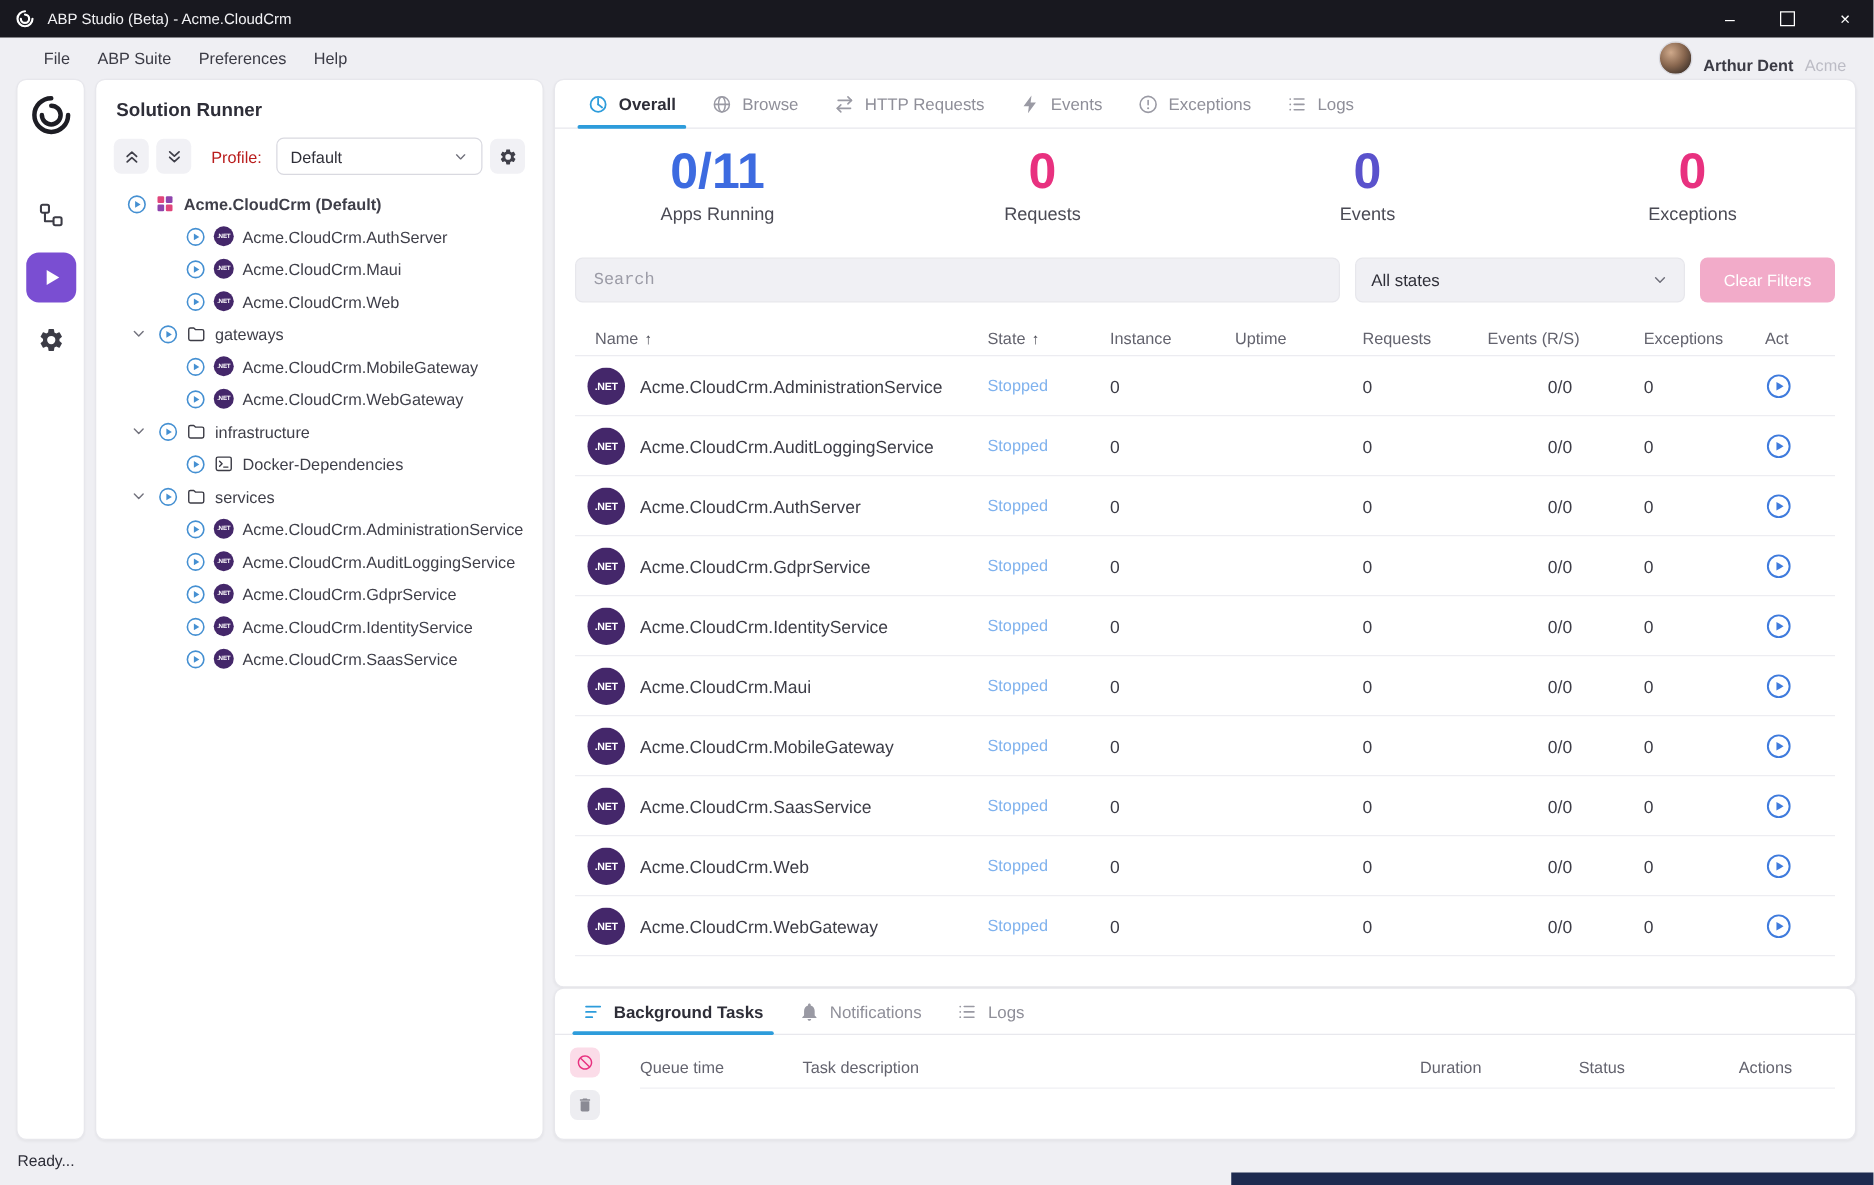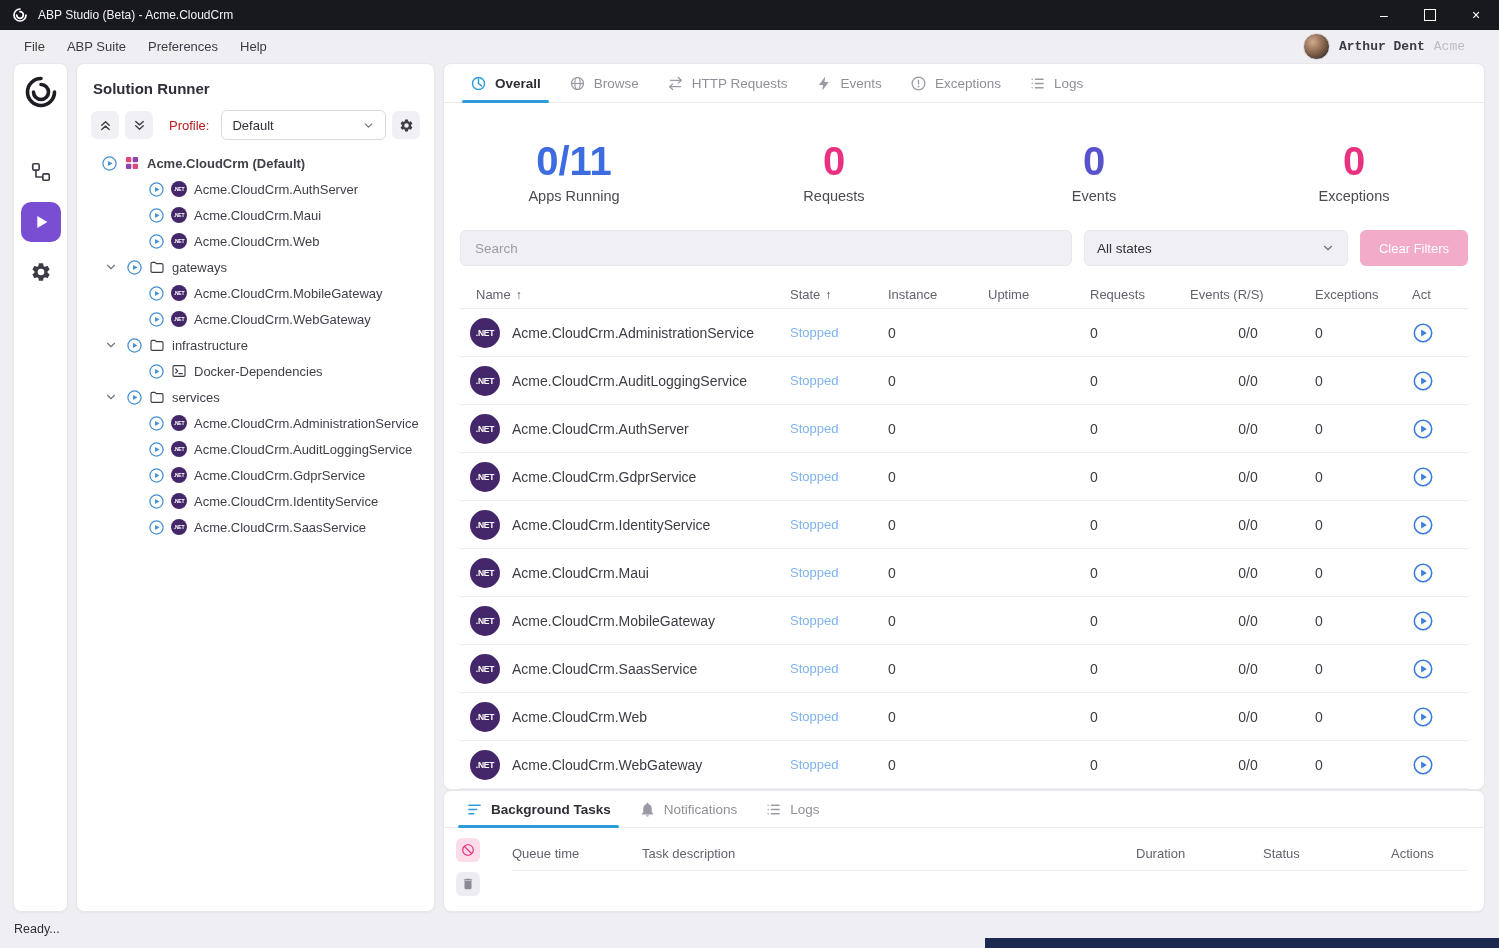--- a/index.html
+++ b/index.html
@@ -9,23 +9,23 @@
   
   .titlebar{position:absolute;top:0;left:0;right:0;height:30px;background:#18181f;display:flex;align-items:center;color:#f2f2f5;}
   .titlebar .logo{width:16px;height:16px;margin-left:12px;color:#fff;}
   .titlebar .logo svg{width:16px;height:16px;display:block;}
   .titlebar-title{margin-left:10px;font-size:12px;}
   .win-controls{margin-left:auto;display:flex;height:100%;}
   .win-btn{width:46px;height:100%;display:flex;align-items:center;justify-content:center;font-size:14px;color:#fff;}
   .maxi{width:10px;height:10px;border:1px solid #fff;display:inline-block;}
 
   
-  .menubar{position:absolute;top:30px;left:0;right:16px;height:33px;display:flex;align-items:center;padding-left:13px;}
+  .menubar{position:absolute;top:30px;left:0;right:4px;height:33px;display:flex;align-items:center;padding-left:24px;}
   .menu-item{padding:0 11px;font-size:13px;color:#3b3b45;cursor:default;}
-  .menubar-right{margin-left:auto;display:flex;align-items:center;gap:9px;margin-right:18px;font-family:Liberation Mono, monospace;}
+  .menubar-right{margin-left:auto;display:flex;align-items:flex-end;gap:9px;margin-right:18px;}
   .avatar{width:25px;height:25px;border-radius:50%;background:radial-gradient(circle at 35% 32%,#cfa98b 0%,#8a6850 45%,#4a3a30 78%,#2c241e 100%);border:1px solid #d8d8de;}
   .user-name{font-size:13px;color:#3b3b45;font-weight:700;}
   .org-name{font-size:13px;color:#bcbcc5;}
 
   
   .card{background:#fff;border:1px solid #e7e7ec;border-radius:8px;box-shadow:0 1px 2px rgba(20,20,30,.04);}
 
   
   .activitybar{position:absolute;left:13px;top:63px;width:53px;bottom:36px;display:flex;flex-direction:column;align-items:center;}
   .abp-logo{margin-top:10px;width:36px;height:36px;color:#1d1d24;}
@@ -61,27 +61,27 @@
 
   
   .main-panel{position:absolute;left:443px;top:63px;width:1040px;height:725px;}
   .main-tabs{height:38px;border-bottom:1px solid #e8e8ed;display:flex;align-items:stretch;padding-left:12px;}
   .tab{display:flex;align-items:center;gap:8px;padding:0 14px;font-size:13.5px;color:#8f8f99;position:relative;}
   .tab svg{width:17px;height:17px;display:block;}
   .tab .t-icon{color:#9a9aa4;display:flex;}
   .tab.active{color:#2e2e38;font-weight:700;}
   .tab.active .t-icon{color:#2d9cdb;}
   .tab.active::after{content:"";position:absolute;left:6px;right:6px;bottom:-1px;height:3px;background:#2d9cdb;border-radius:2px;}
-  .stats-row{display:flex;margin-top:36px;}
+  .stats-row{display:flex;margin-top:12px;}
   .stat{flex:1;text-align:center;}
   .stat-value{font-size:40px;font-weight:700;line-height:44px;}
   .stat-label{font-size:14.5px;color:#4a4a54;margin-top:5px;}
   .filter-row{display:flex;margin:26px 16px 0 16px;gap:12px;}
   .search-box{flex:1;height:34px;background:#f0f0f4;border:1px solid #e7e7ec;border-radius:6px;display:flex;align-items:center;padding:0 12px;}
-  .search-box input{border:none;outline:none;background:transparent;width:100%;font-size:13.5px;color:#2f2f38;font-family:Liberation Sans, sans-serif;}
+  .search-box input{border:none;outline:none;background:transparent;width:100%;font-size:13.5px;color:#2f2f38;font-family:Liberation Mono, monospace;}
   .search-box input::placeholder{color:#9b9ba6;}
   .state-select{width:238px;height:34px;background:#f0f0f4;border:1px solid #e7e7ec;border-radius:6px;display:flex;align-items:center;justify-content:space-between;padding:0 12px;font-size:13.5px;color:#2f2f38;flex:none;}
   .state-select svg{width:14px;height:14px;color:#6f6f7a;}
   .clear-btn{width:108px;height:36px;background:#f2abc9;color:#fff;border:none;border-radius:6px;font-size:13px;font-family:inherit;flex:none;}
   .apps-grid{display:grid;grid-template-columns:1fr 98px 100px 102px 100px 125px 97px 56px;align-items:center;margin:0 16px;}
   .apps-header{margin-top:14px;height:28px;color:#63636e;font-size:13px;border-bottom:1px solid #ececf1;white-space:nowrap;overflow:hidden;}
   .apps-header .hcell{overflow:hidden;white-space:nowrap;}
   .hcell.name-h{padding-left:16px;}
   .sort{margin-left:5px;color:#4a4a54;font-size:12px;}
   .apps-row{height:47px;border-bottom:1px solid #ededf2;font-size:14px;color:#3c3c46;}

